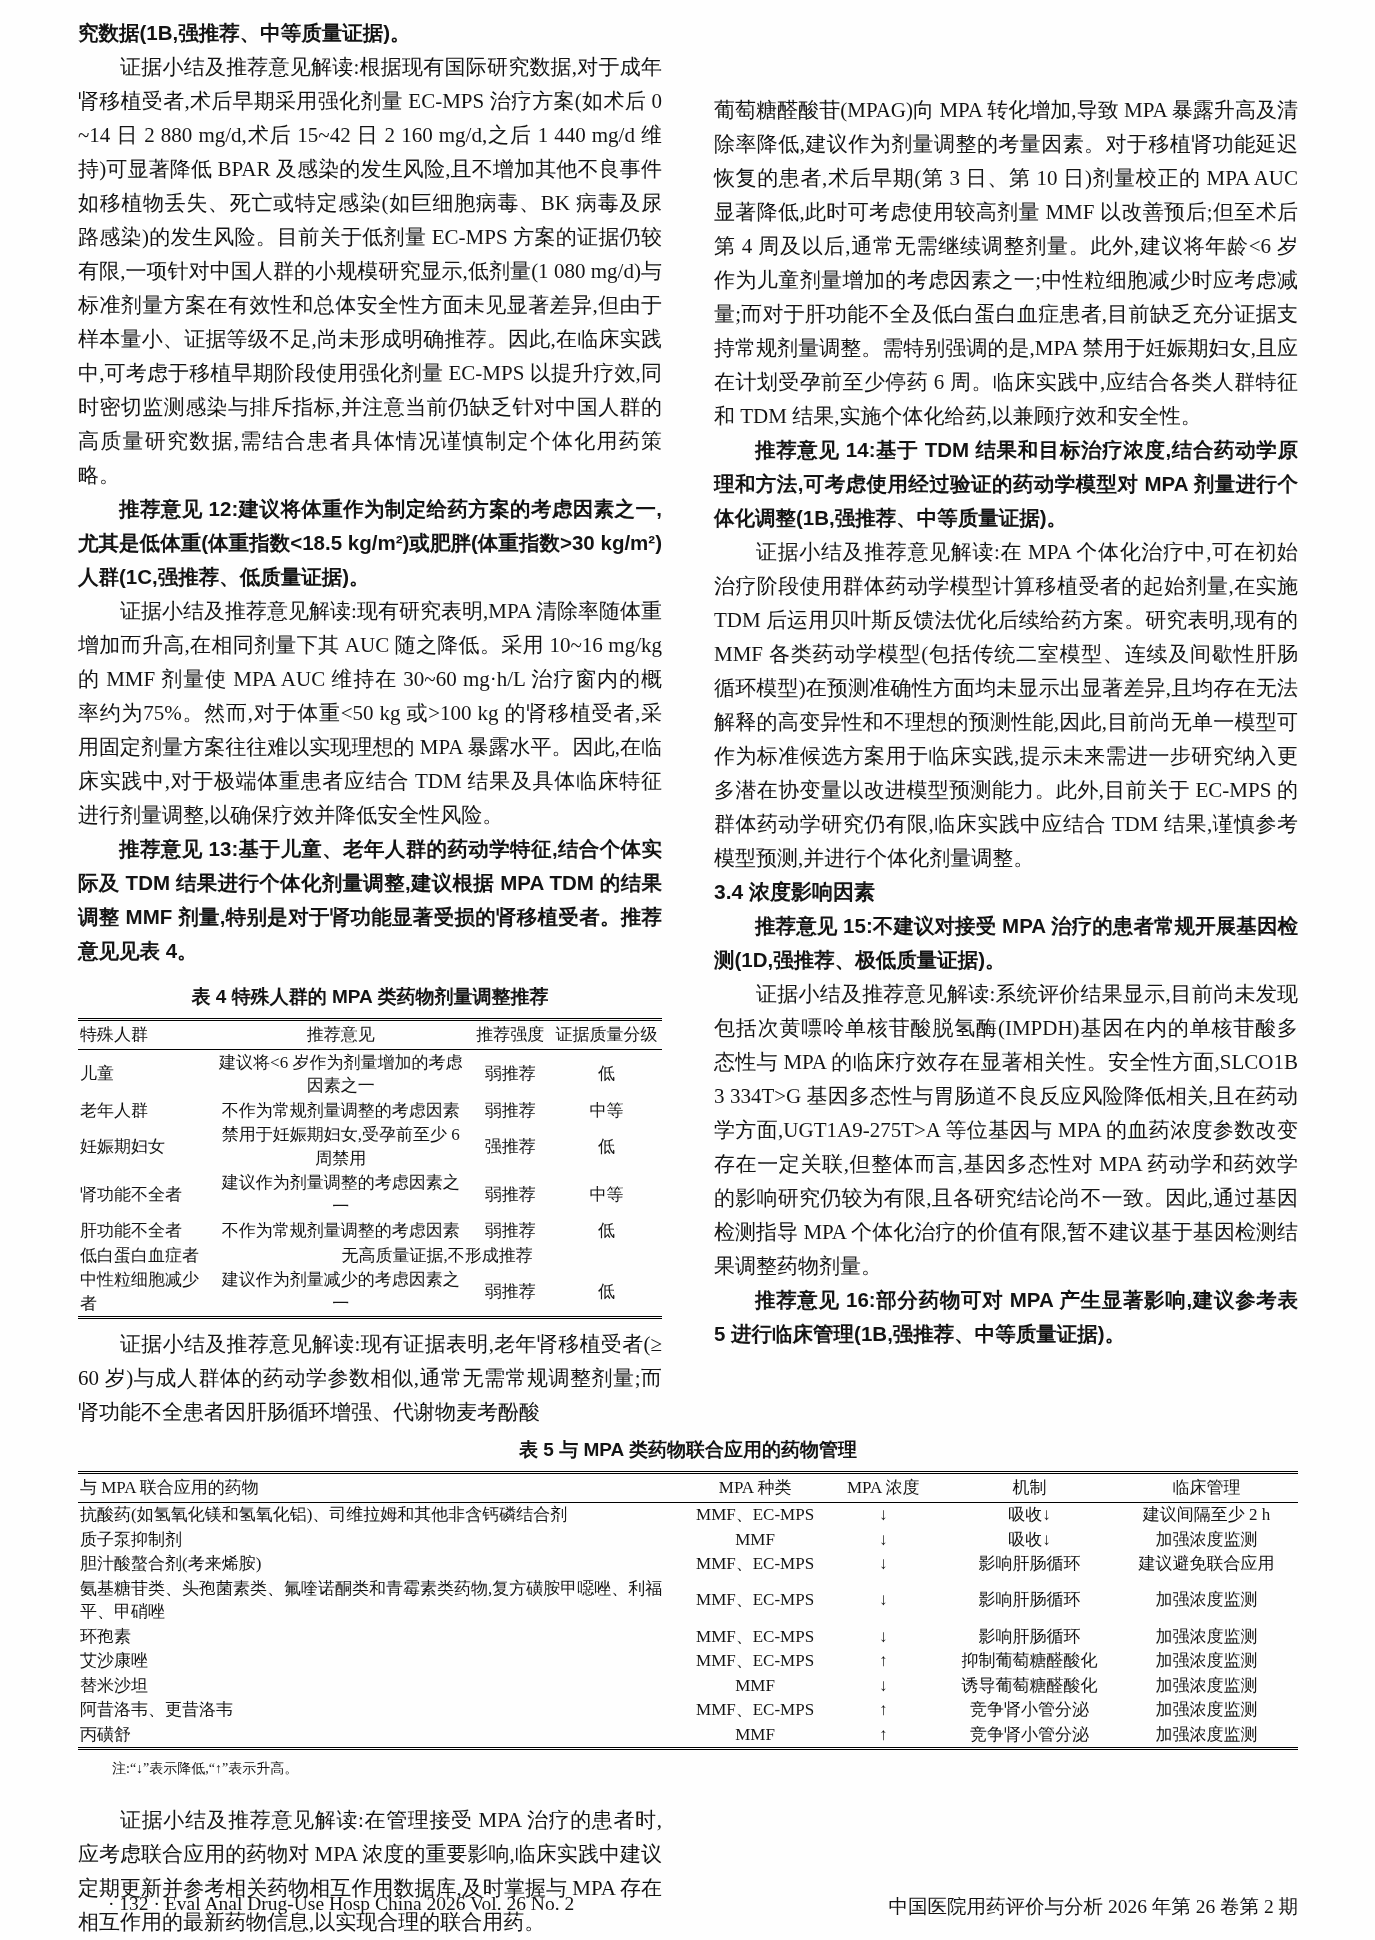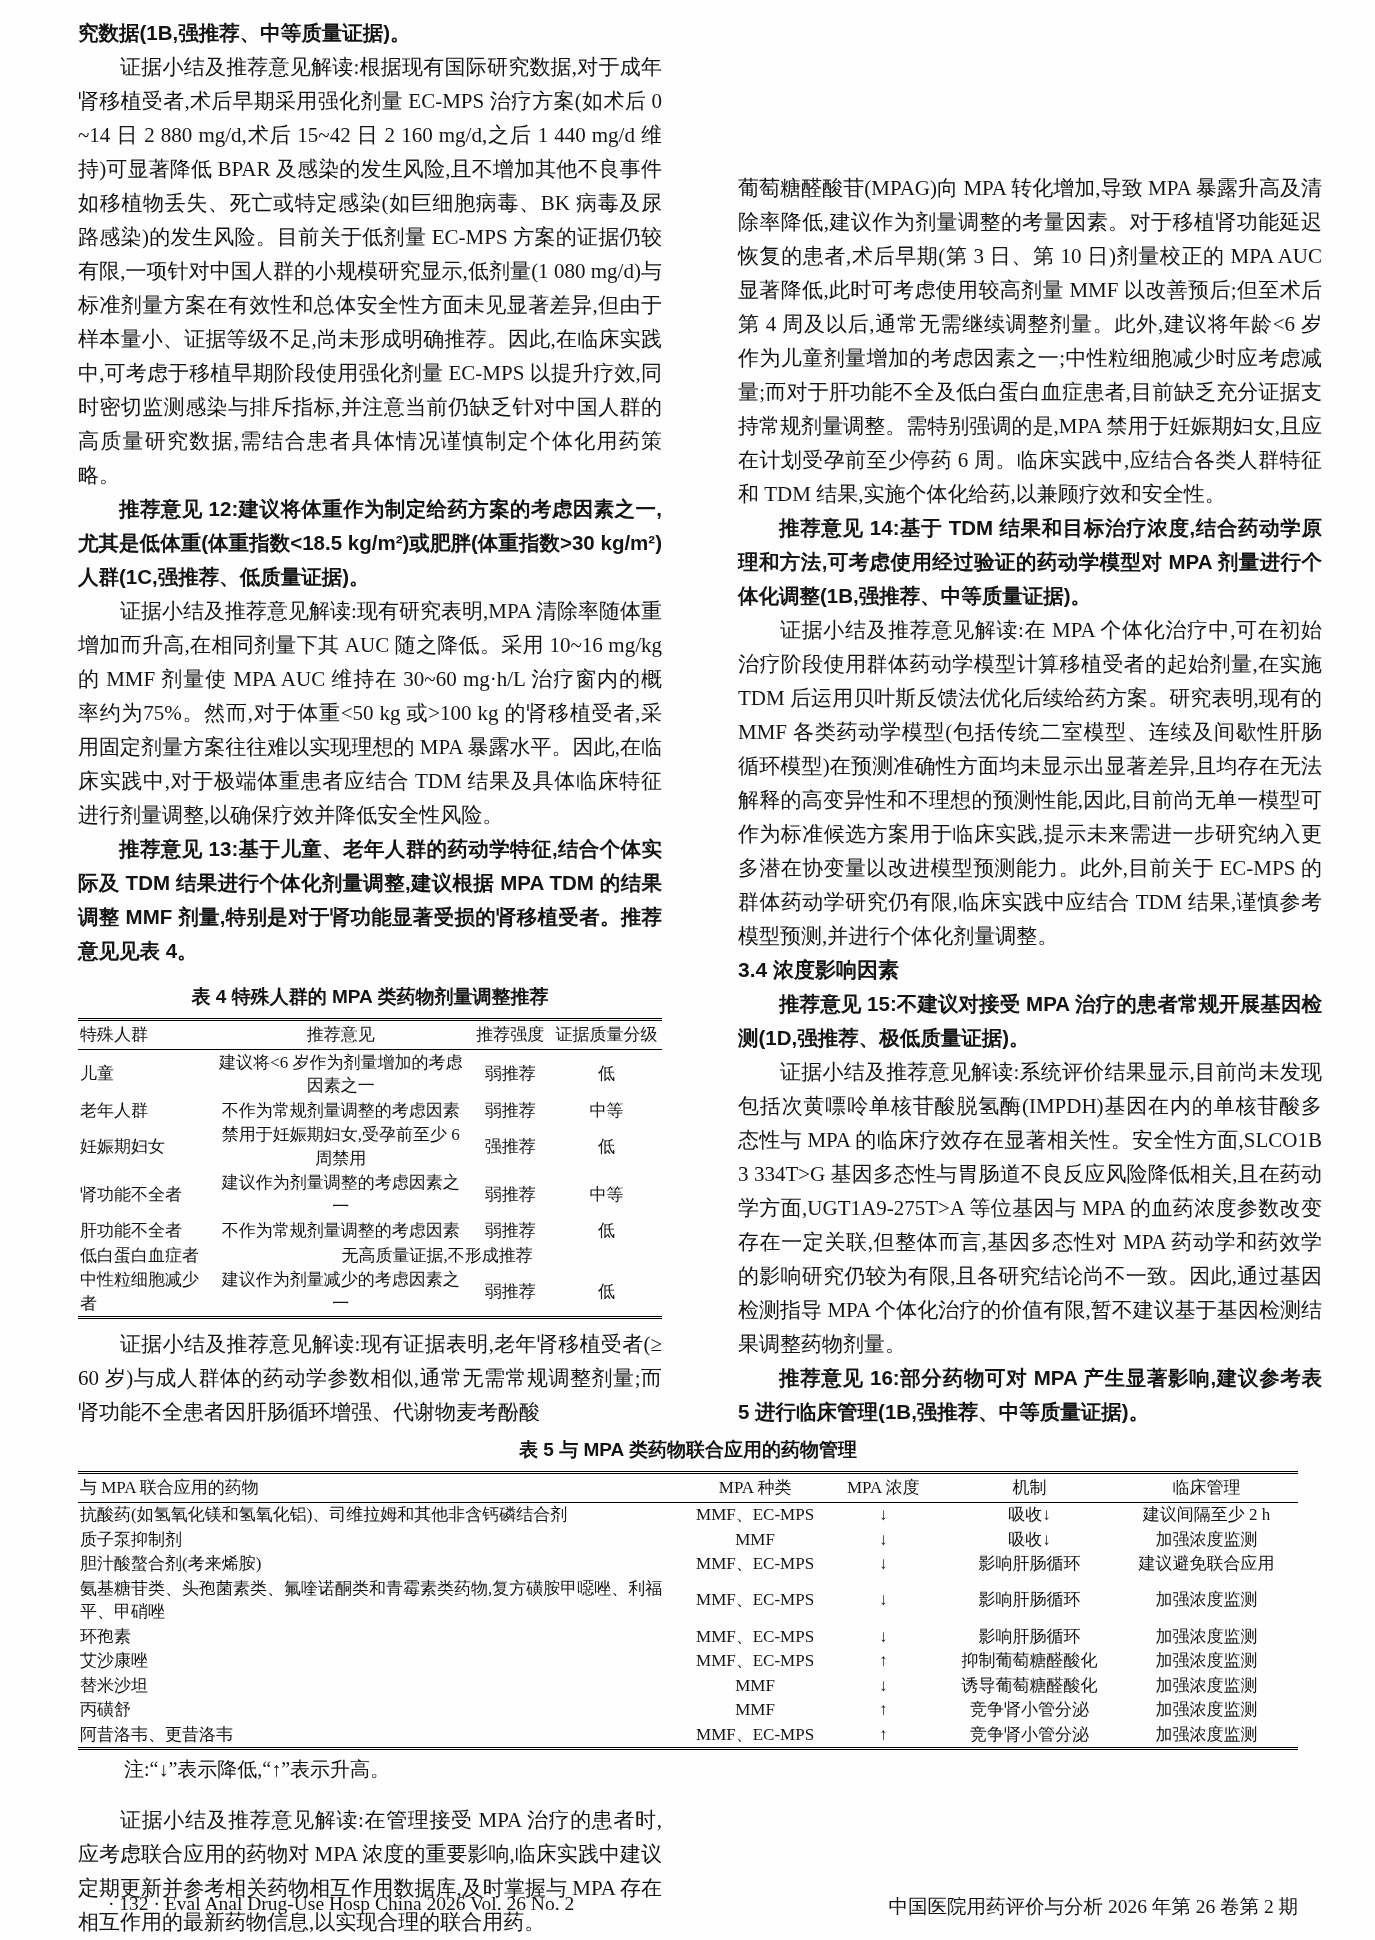--- a/index.html
+++ b/index.html
@@ -5,39 +5,39 @@
   html,body{margin:0;padding:0;background:#d9d9d9;}
   .page{
     position:relative;
     width:1375px;height:1940px;
     background:#fefefe;color:#141414;
     font-family:"Liberation Serif","DejaVu Serif",serif;
     box-sizing:border-box;
     padding:16px 77px 0 78px;
     overflow:hidden;
   }
-  .columns{display:flex;gap:76px;align-items:flex-end;}
+  .columns{display:flex;gap:52px;align-items:center;}
   .col{width:584px;flex:0 0 584px;}
   .para{margin:0;font-size:21px;line-height:34px;text-align:justify;word-break:break-all;}
   .para.indent{text-indent:2em;}
   .para.bold{font-weight:700;font-family:"Liberation Sans","DejaVu Sans",sans-serif;font-size:20.5px;}
   .para.sec-heading{font-weight:700;font-family:Liberation Sans, sans-serif;text-align:left;}
   .tbl-title{
     text-align:center;font-weight:700;
     font-family:"Liberation Sans","DejaVu Sans",sans-serif;
     font-size:19px;line-height:26px;margin:8px 0 8px;
   }
   .jtable{width:100%;border-collapse:collapse;border-top:3px double #000;border-bottom:3px double #000;}
   .jtable th{border-bottom:1.5px solid #000;font-weight:400;font-size:17px;line-height:24px;padding:2px 2px;}
   .jtable td{font-size:17px;line-height:23.5px;padding:0.5px 2px;}
   .jtable .al{text-align:left;}
   .jtable .ac{text-align:center;}
   .table4-wrap{margin:16px 0 8px;}
   .table5-section{margin-top:6px;}
-  .note{font-size:20px;line-height:24px;margin:7px 0 0 46px;}
+  .note{font-size:14px;line-height:24px;margin:7px 0 0 34px;}
   .bottom{margin-top:22px;}
   .disc-heading{
     font-weight:700;font-family:"Liberation Sans","DejaVu Sans",sans-serif;
     font-size:22.5px;line-height:36px;margin:0 0 6px;
   }
   .footer{
     position:absolute;left:78px;right:77px;bottom:20px;
     display:flex;justify-content:space-between;
     font-size:19.5px;
     margin-left:30px;
@@ -201,33 +201,33 @@
               <td class="ac">加强浓度监测</td>
             </tr>
             <tr>
               <td class="al">替米沙坦</td>
               <td class="ac">MMF</td>
               <td class="ac">↓</td>
               <td class="ac">诱导葡萄糖醛酸化</td>
               <td class="ac">加强浓度监测</td>
             </tr>
             <tr>
+              <td class="al">阿昔洛韦、更昔洛韦</td>
+              <td class="ac">MMF、EC-MPS</td>
+              <td class="ac">↑</td>
+              <td class="ac">竞争肾小管分泌</td>
+              <td class="ac">加强浓度监测</td>
+            </tr>
+            <tr>
               <td class="al">丙磺舒</td>
               <td class="ac">MMF</td>
               <td class="ac">↑</td>
               <td class="ac">竞争肾小管分泌</td>
               <td class="ac">加强浓度监测</td>
             </tr>
-            <tr>
-              <td class="al">阿昔洛韦、更昔洛韦</td>
-              <td class="ac">MMF、EC-MPS</td>
-              <td class="ac">↑</td>
-              <td class="ac">竞争肾小管分泌</td>
-              <td class="ac">加强浓度监测</td>
-            </tr>
           </tbody>
         </table>
       </div>
     <div class="note">注:“↓”表示降低,“↑”表示升高。</div>
   </div>
 
   <div class="columns bottom">
     <div class="col">
       <div>
           <p class="para indent">证据小结及推荐意见解读:在管理接受 MPA 治疗的患者时,应考虑联合应用的药物对 MPA 浓度的重要影响,临床实践中建议定期更新并参考相关药物相互作用数据库,及时掌握与 MPA 存在相互作用的最新药物信息,以实现合理的联合用药。</p>

